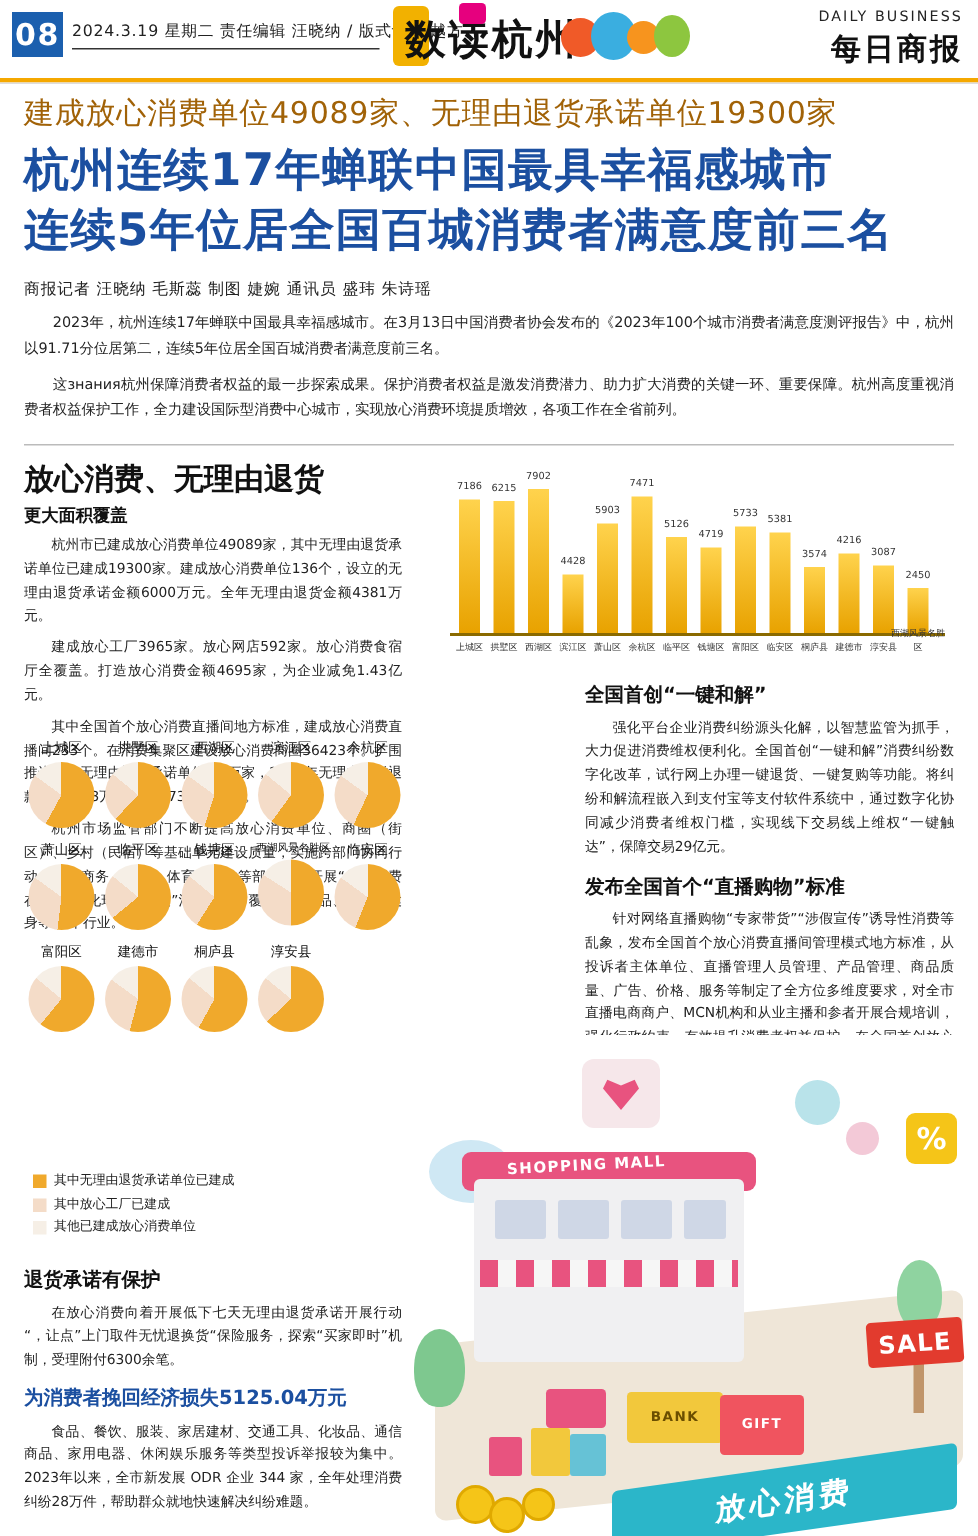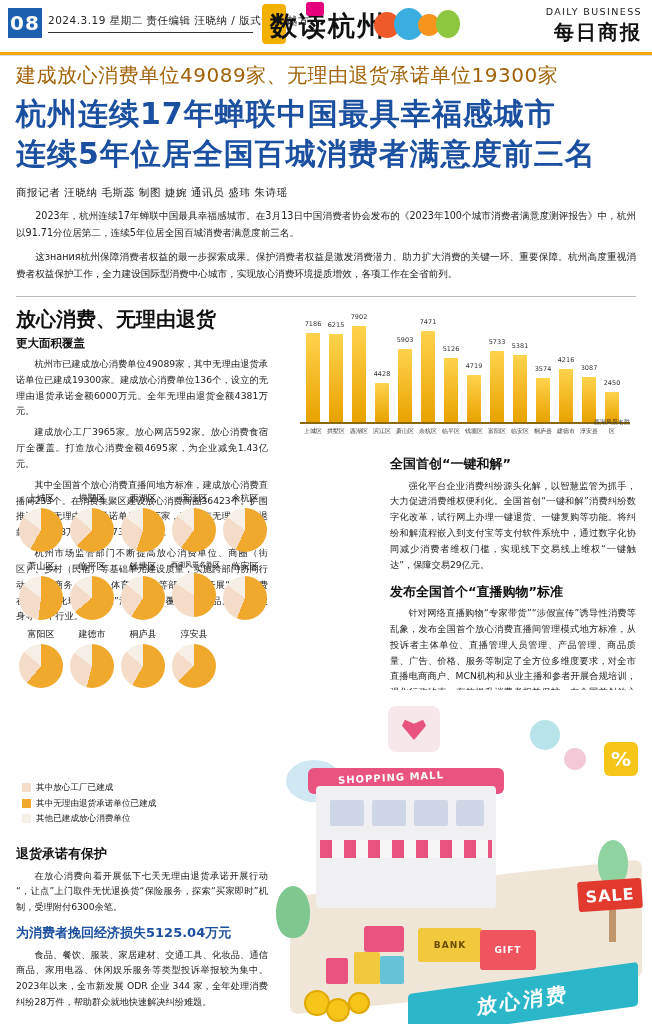--- a/index.html
+++ b/index.html
@@ -168,21 +168,21 @@
           <div class="lbl">萧山区</div>
         </div>
         <div class="bar" style="left: 133px; height: 90.9474px;">
           <div class="cap">7471</div>
           <div class="lbl">余杭区</div>
         </div>
         <div class="bar" style="left: 156px; height: 63.6632px;">
           <div class="cap">5126</div>
           <div class="lbl">临平区</div>
         </div>
-        <div class="bar" style="left: 179px; height: 47px;">
+        <div class="bar" style="left: 179px; height: 57px;">
           <div class="cap">4719</div>
           <div class="lbl">钱塘区</div>
         </div>
         <div class="bar" style="left: 202px; height: 70.7368px;">
           <div class="cap">5733</div>
           <div class="lbl">富阳区</div>
         </div>
         <div class="bar" style="left: 225px; height: 66.6947px;">
           <div class="cap">5381</div>
           <div class="lbl">临安区</div>
@@ -274,26 +274,26 @@
         <div class="piecell">
           <div class="nm">淳安县</div>
           <div class="pie" style="background: conic-gradient(rgb(240, 169, 44) 0deg, rgb(240, 169, 44) 63%, rgb(244, 220, 200) 63%, rgb(244, 220, 200) 86%, rgb(246, 239, 230) 86%, rgb(246, 239, 230) 100%);"></div>
         </div>
         <div class="piecell"></div>
       </div>
     </div>
 
   <div class="legend" id="legend">
       <div class="lgd">
+        <span class="sw" style="background: rgb(240, 169, 44);"></span>
+        <span class="tx">其中无理由退货承诺单位已建成</span>
+      </div>
+      <div class="lgd">
         <span class="sw" style="background: rgb(244, 220, 200);"></span>
         <span class="tx">其中放心工厂已建成</span>
-      </div>
-      <div class="lgd">
-        <span class="sw" style="background: rgb(240, 169, 44);"></span>
-        <span class="tx">其中无理由退货承诺单位已建成</span>
       </div>
       <div class="lgd">
         <span class="sw" style="background: rgb(246, 239, 230);"></span>
         <span class="tx">其他已建成放心消费单位</span>
       </div>
     </div>
 
   <div class="colB">
     <div class="sec-title">退货承诺有保护</div>
     <div class="body-txt">在放心消费向着开展低下七天无理由退货承诺开展行动“，让点”上门取件无忧退换货“保险服务，探索“买家即时”机制，受理附付6300余笔。</div>

